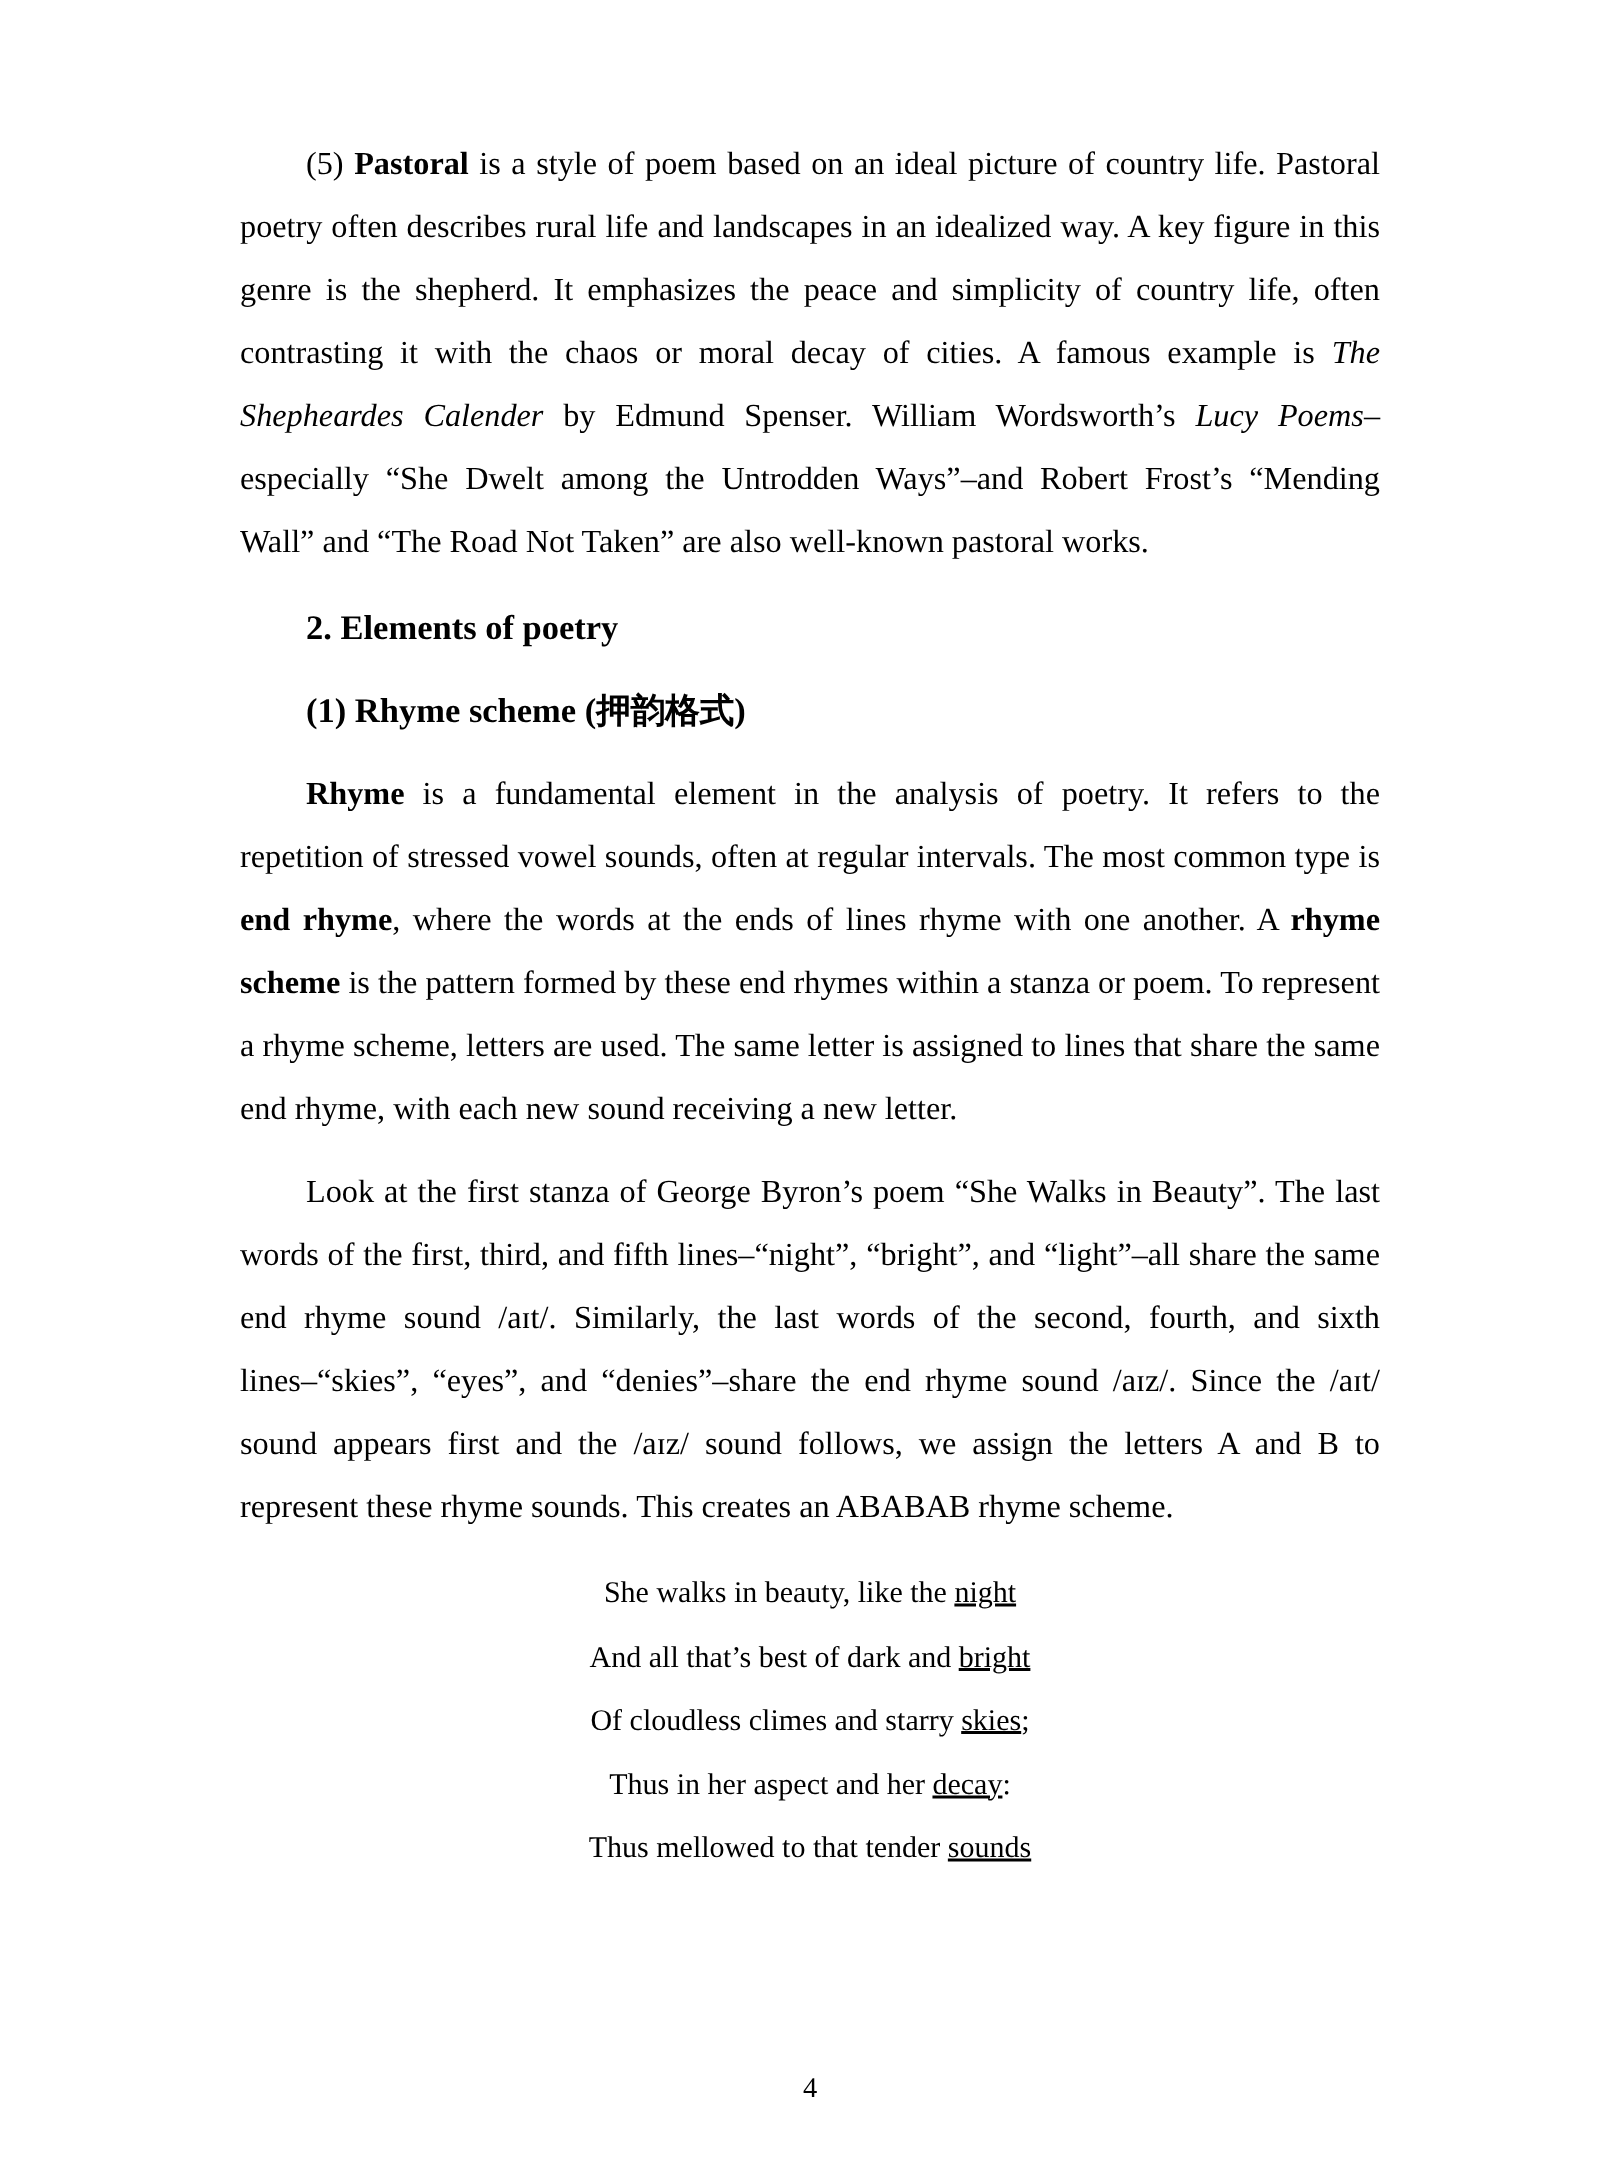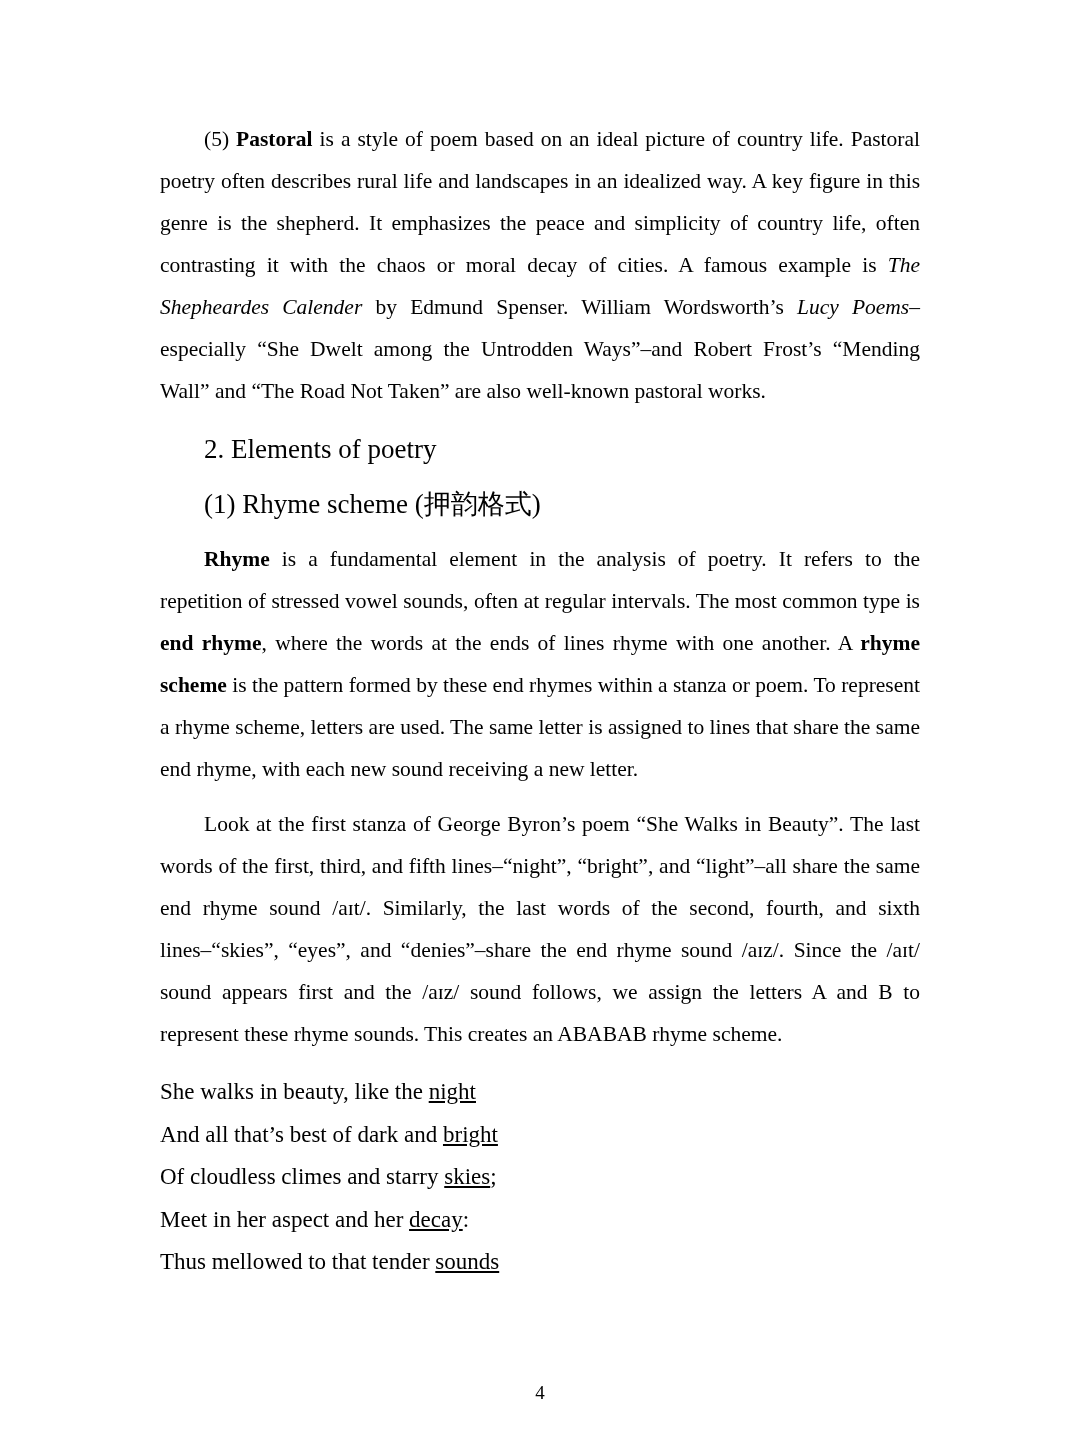--- a/index.html
+++ b/index.html
@@ -12,50 +12,50 @@
     height: 1440px;
     font-family: "Liberation Serif", serif;
     color: #000000;
     position: relative;
     overflow: hidden;
   }
   .page {
     box-sizing: border-box;
     width: 1080px;
     height: 1440px;
-    padding: 118px 160px 0 160px;
+    padding: 88px 160px 0 160px;
     position: relative;
   }
   p {
     margin: 0;
     font-size: 21.5px;
     line-height: 42px;
     text-align: justify;
     text-justify: inter-word;
   }
   .body-para {
     text-indent: 44px;
   }
   .heading {
-    font-weight: normal;
-    font-size: 27px;
+    font-weight: bold;
+    font-size: 23px;
     line-height: 42px;
     margin: 0;
     text-indent: 44px;
     text-align: left;
   }
   .spacer-sm { height: 13px; }
   .spacer-md { height: 16px; }
   .spacer-lg { height: 24px; }
   b, .b { font-weight: bold; }
   i, .i { font-style: italic; }
   u, .u { text-decoration: underline; }
   .poem {
-    text-align: left;
-    font-size: 23px;
+    text-align: center;
+    font-size: 20px;
     line-height: 42.5px;
   }
   .poem div {
     text-indent: 0;
   }
   .page-number {
     position: absolute;
     bottom: 36px;
     left: 0;
     width: 100%;
@@ -90,21 +90,21 @@
   <div class="spacer-sm"></div>
 
   <p class="body-para">Look at the first stanza of George Byron’s poem “She Walks in Beauty”. The last words of the first, third, and fifth lines–“night”, “bright”, and “light”–all share the same end rhyme sound /aɪt/. Similarly, the last words of the second, fourth, and sixth lines–“skies”, “eyes”, and “denies”–share the end rhyme sound /aɪz/. Since the /aɪt/ sound appears first and the /aɪz/ sound follows, we assign the letters A and B to represent these rhyme sounds. This creates an ABABAB rhyme scheme.</p>
 
   <div class="spacer-md"></div>
 
   <div class="poem">
     <div><span>She walks in beauty, like the </span><u>night</u><span></span></div>
     <div><span>And all that’s best of dark and </span><u>bright</u><span></span></div>
     <div><span>Of cloudless climes and starry </span><u>skies</u><span>;</span></div>
-    <div><span>Meet in her aspect and her </span><u>decay</u><span>:</span></div>
+    <div><span>Thus in her aspect and her </span><u>decay</u><span>:</span></div>
     <div><span>Thus mellowed to that tender </span><u>sounds</u><span></span></div>
   </div>
 
   <div class="spacer-lg"></div>
   <div class="spacer-lg"></div>
 
 
   <div class="page-number">4</div>
 </div>
 

